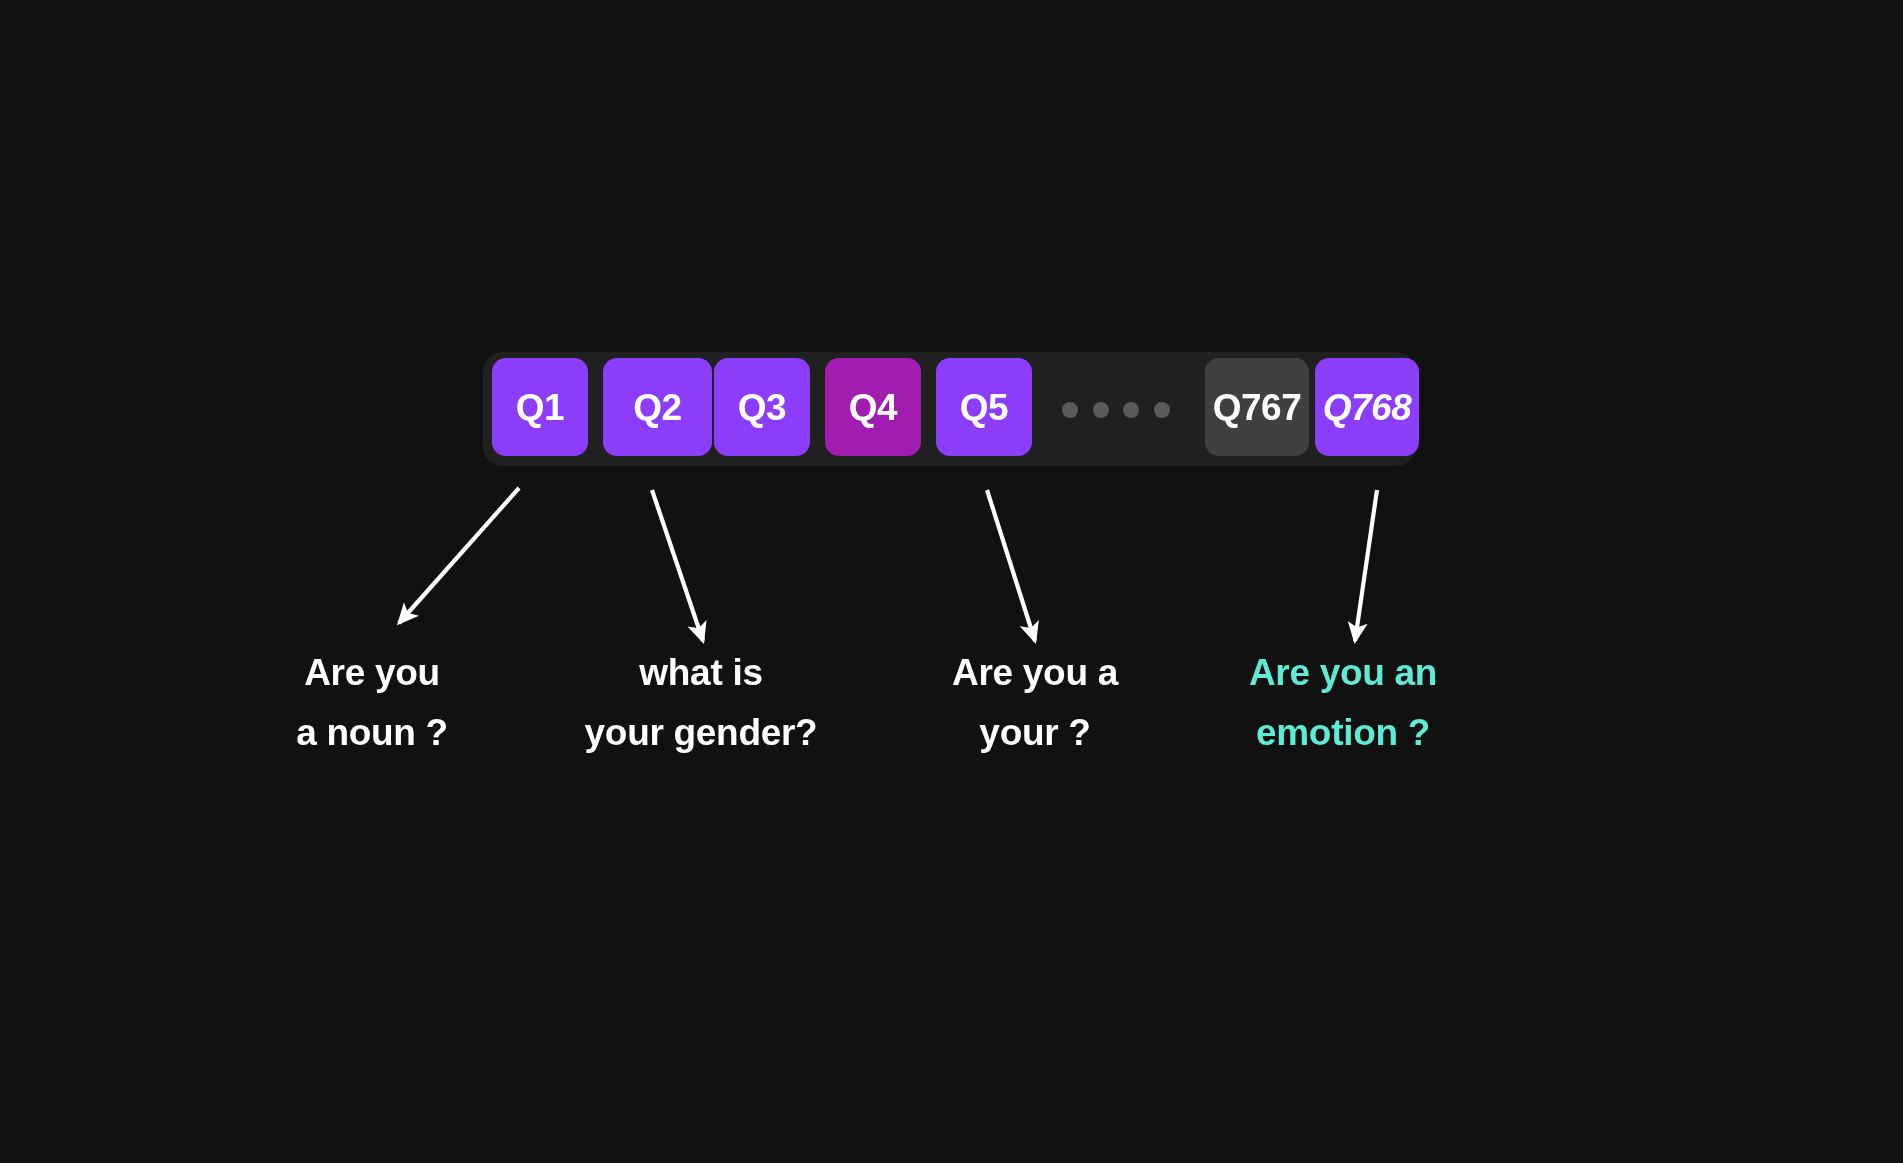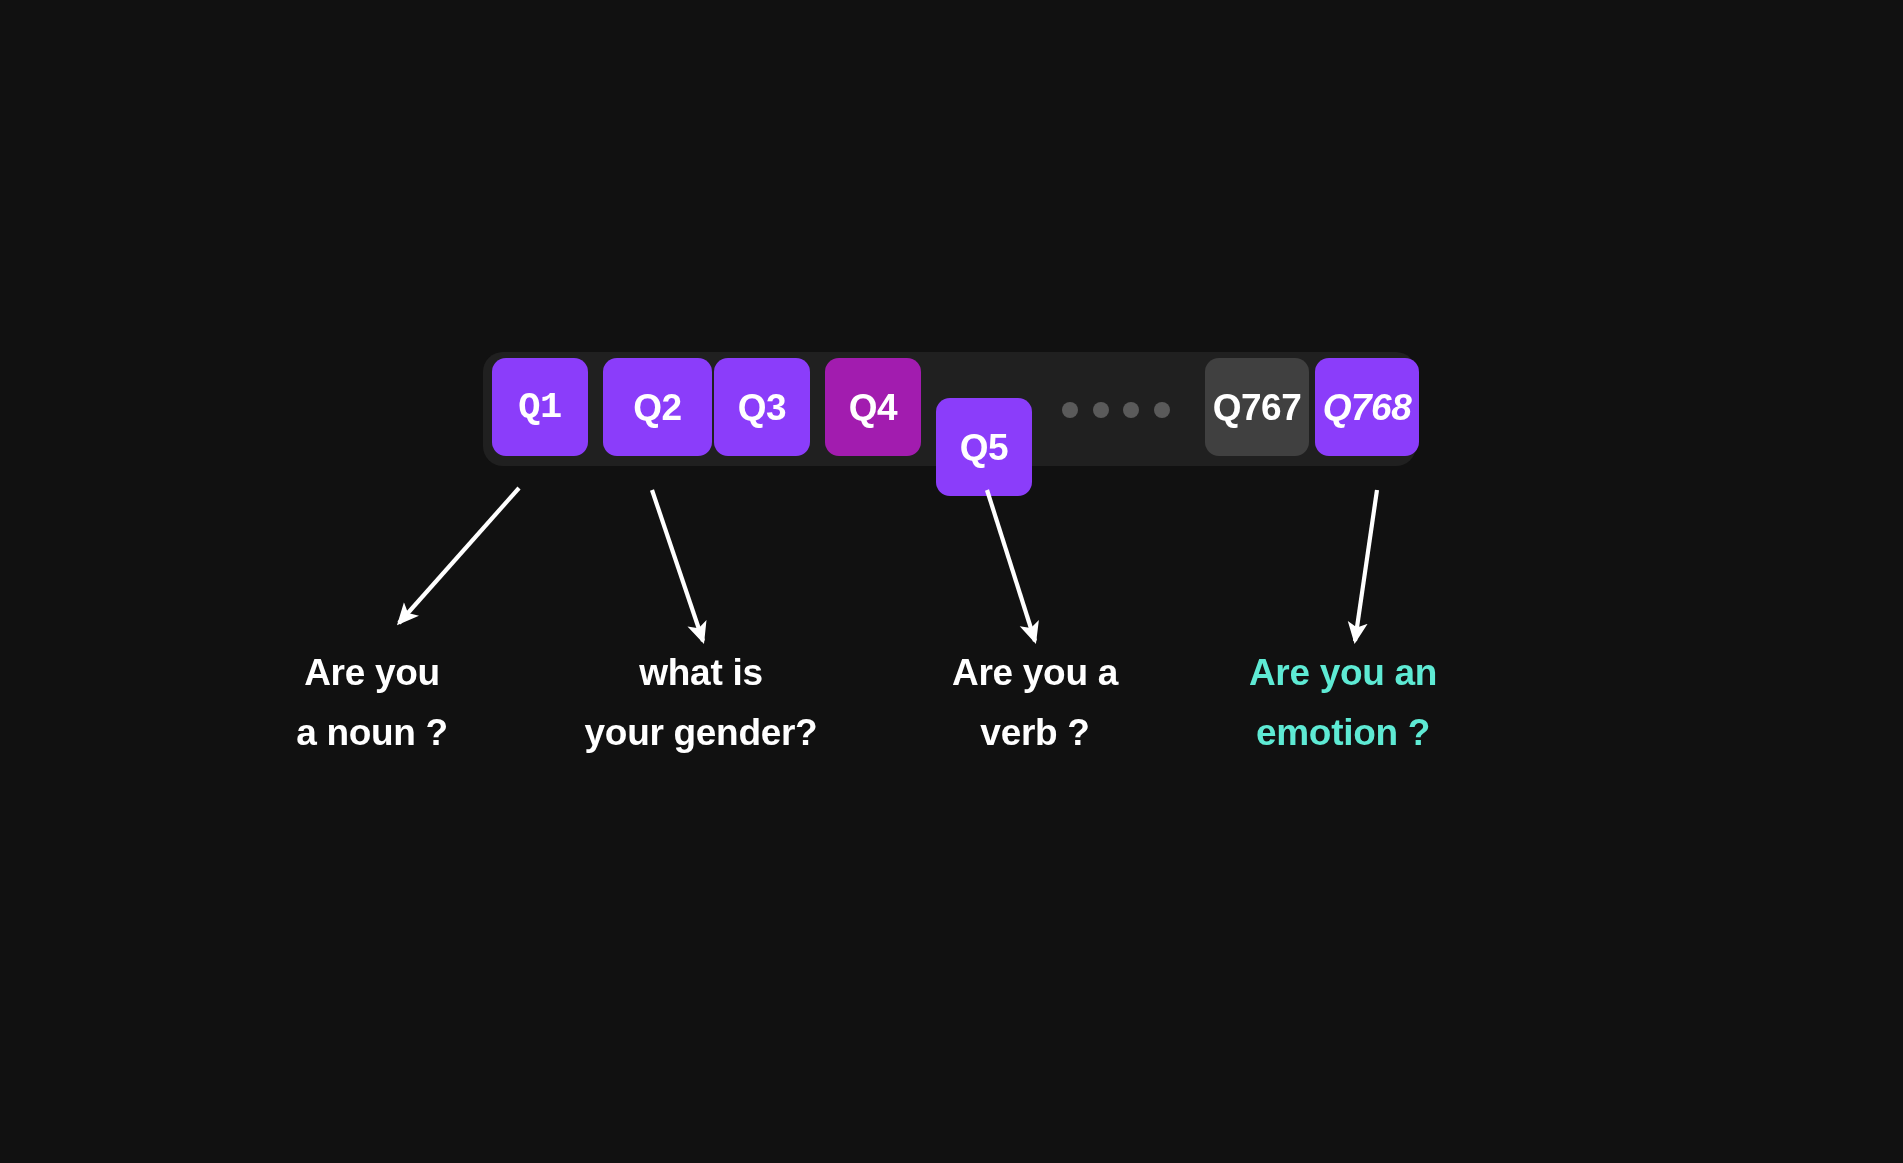--- a/index.html
+++ b/index.html
@@ -107,25 +107,25 @@
 </style>
 </head>
 <body>
 
 <div id="stage">
 
 
   <div id="token-bar"></div>
 
   <div id="chip-layer">
-      <div class="token-chip" style="left: 492px; width: 96px; background: rgb(139, 61, 250); font-family: Liberation Mono, monospace;">Q1</div>
+      <div class="token-chip" style="left: 492px; width: 96px; background: rgb(139, 61, 250);">Q1</div>
       <div class="token-chip" style="left: 603px; width: 109px; background: rgb(139, 61, 250);">Q2</div>
       <div class="token-chip" style="left: 714px; width: 96px; background: rgb(139, 61, 250);">Q3</div>
       <div class="token-chip" style="left: 825px; width: 96px; background: #a21caf;">Q4</div>
-      <div class="token-chip" style="left: 936px; width: 96px; background: rgb(139, 61, 250); margin-top: 40px;">Q5</div>
+      <div class="token-chip" style="left: 936px; width: 96px; background: rgb(139, 61, 250);">Q5</div>
       <div class="token-chip" style="left: 1205px; width: 104px; background: #404040;">Q767</div>
       <div class="token-chip" style="left: 1315px; width: 104px; background: rgb(139, 61, 250); font-style: italic;">Q768</div>
     </div>
 
   <div id="dots-ellipsis">
       <span class="ellipsis-dot" style="background: rgb(90, 90, 90);"></span>
       <span class="ellipsis-dot" style="background: rgb(90, 90, 90);"></span>
       <span class="ellipsis-dot" style="background: rgb(90, 90, 90);"></span>
       <span class="ellipsis-dot" style="background: rgb(90, 90, 90);"></span>
     </div>
@@ -143,18 +143,18 @@
         <line x1="1377" y1="490" x2="1355" y2="641" stroke="#ffffff" stroke-width="4.2" stroke-linecap="butt" marker-end="url(#arrowhead)"></line>
       </g>
   </svg>
 
   <div id="label-layer">
       <div class="annotation-label" style="left: 372px; top: 643px; color: rgb(255, 255, 255);">Are you
 a noun ?</div>
       <div class="annotation-label" style="left: 701px; top: 643px; color: rgb(255, 255, 255);">what is
 your gender?</div>
       <div class="annotation-label" style="left: 1035px; top: 643px; color: rgb(255, 255, 255);">Are you a
-verb ?</div>
+your ?</div>
       <div class="annotation-label" style="left: 1343px; top: 643px; color: #5eead4; text-align: center;">Are you an
 emotion ?</div>
     </div>
 
 </div>
 
 </body></html>

